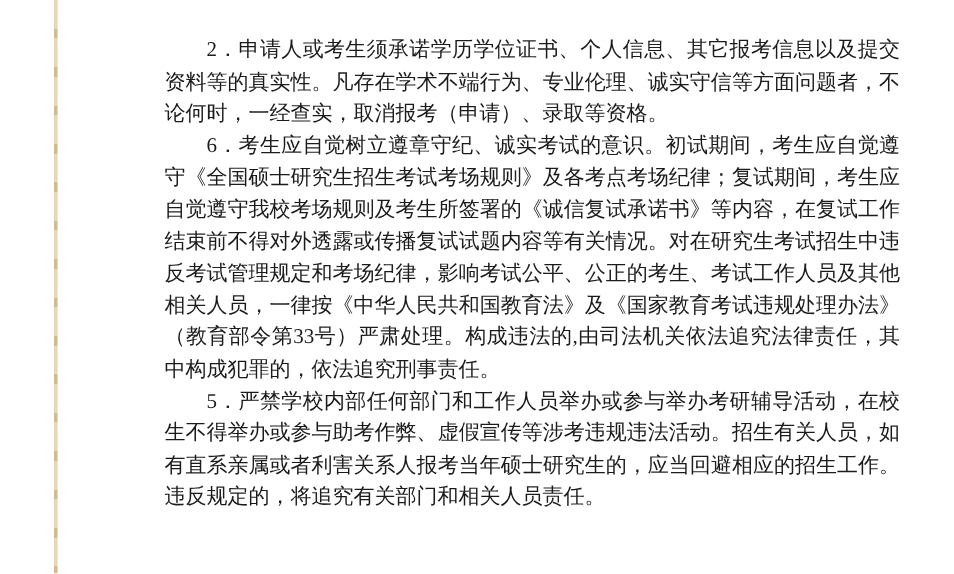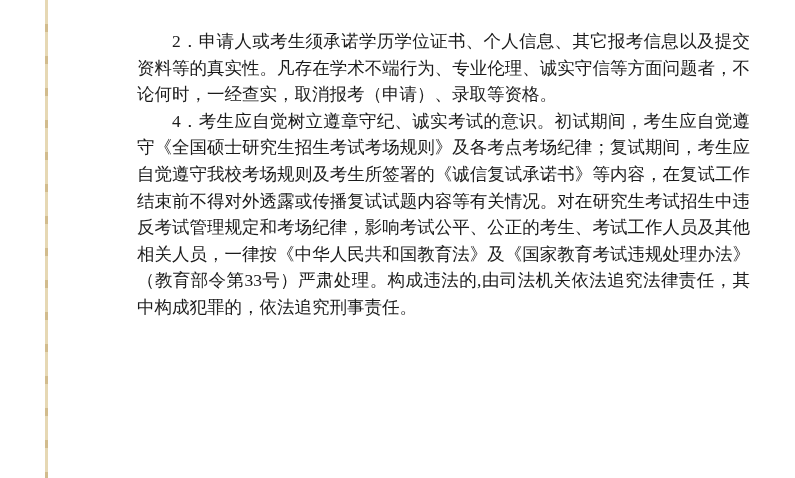--- a/index.html
+++ b/index.html
@@ -48,15 +48,16 @@
     word-break: break-all;
   }
 </style>
 </head>
 <body>
 
 <div class="screen">
   <div class="edge-stripe"></div>
   <div class="doc-body">
     <p>2．申请人或考生须承诺学历学位证书、个人信息、其它报考信息以及提交资料等的真实性。凡存在学术不端行为、专业伦理、诚实守信等方面问题者，不论何时，一经查实，取消报考（申请）、录取等资格。</p>
-    <p>4．考生应自觉树立遵章守纪、诚实考试的意识。初试期间，考生应自觉遵守《全国硕士研究生招生考试考场规则》及各考点考场纪律；复试期间，考生应自觉遵守我校考场规则及考生所签署的《诚信复试承诺书》等内容，在复试工作结束前不得对外透露或传播复试试题内容等有关情况。对在研究生考试招生中违反考试管理规定和考场纪律，影响考试公平、公正的考生、考试工作人员及其他相关人员，一律按《中华人民共和国教育法》及《国家教育考试违规处理办法》（教育部令第33号）严肃处理。构成违法的,由司法机关依法追究法律责任，其中构成犯罪的，依法追究刑事责任。</p>
+    <p>6．考生应自觉树立遵章守纪、诚实考试的意识。初试期间，考生应自觉遵守《全国硕士研究生招生考试考场规则》及各考点考场纪律；复试期间，考生应自觉遵守我校考场规则及考生所签署的《诚信复试承诺书》等内容，在复试工作结束前不得对外透露或传播复试试题内容等有关情况。对在研究生考试招生中违反考试管理规定和考场纪律，影响考试公平、公正的考生、考试工作人员及其他相关人员，一律按《中华人民共和国教育法》及《国家教育考试违规处理办法》（教育部令第33号）严肃处理。构成违法的,由司法机关依法追究法律责任，其中构成犯罪的，依法追究刑事责任。</p>
+    <p>5．严禁学校内部任何部门和工作人员举办或参与举办考研辅导活动，在校生不得举办或参与助考作弊、虚假宣传等涉考违规违法活动。招生有关人员，如有直系亲属或者利害关系人报考当年硕士研究生的，应当回避相应的招生工作。违反规定的，将追究有关部门和相关人员责任。</p>
   </div>
 </div>
 
 </body></html>

